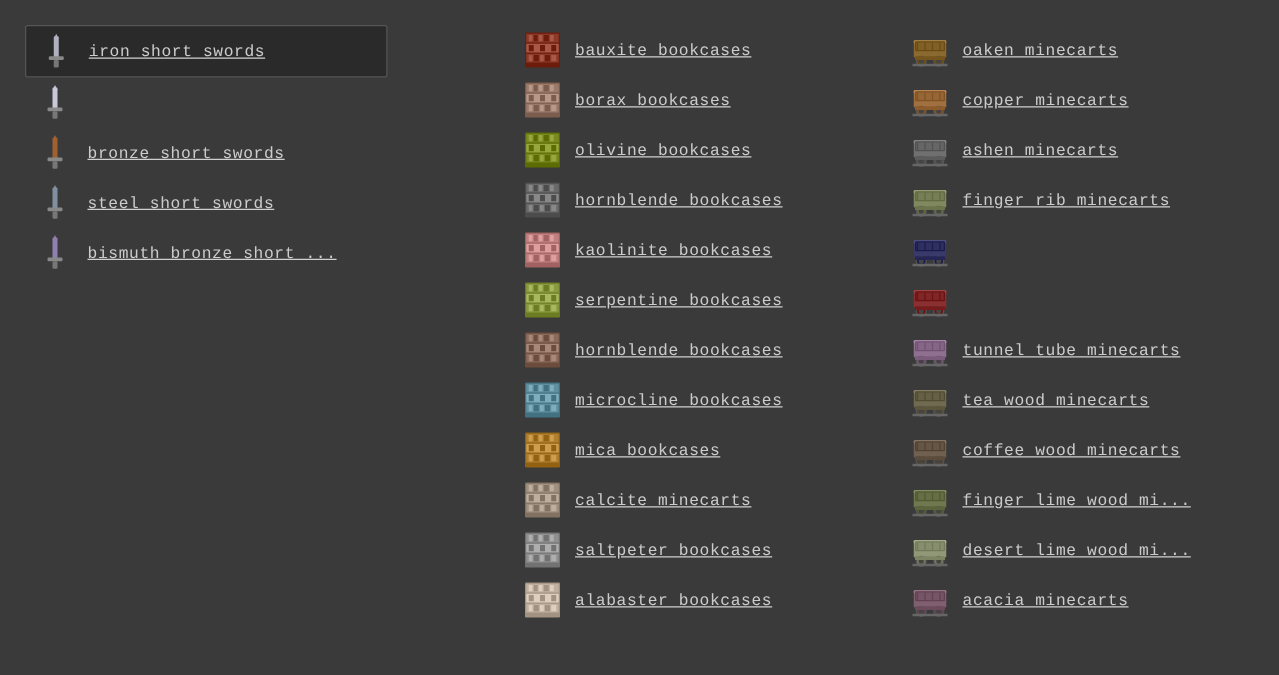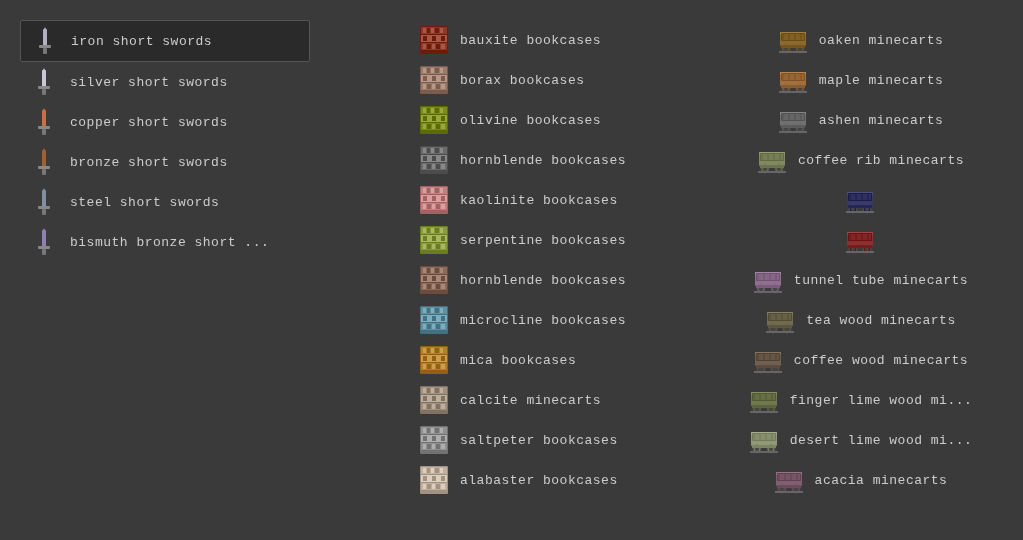--- a/index.html
+++ b/index.html
@@ -16,20 +16,21 @@
     }
     .columns-container {
       display: flex;
       gap: 10px;
       width: 100%;
     }
     .column {
       display: flex;
       flex-direction: column;
       gap: 0px;
+      text-decoration: underline;
     }
     .list-item {
       display: flex;
       align-items: center;
       gap: 10px;
       padding: 4px 8px;
       cursor: pointer;
       border-radius: 2px;
       min-height: 36px;
     }
@@ -79,30 +80,20 @@
   </svg></span>
         <span class="item-label">iron short swords</span>
       </div>
       <div class="list-item">
         <span class="sword-icon"><svg width="32" height="32" viewBox="0 0 32 32" xmlns="http://www.w3.org/2000/svg">
     <rect x="14" y="4" width="4" height="18" fill="#c8c8d8" rx="1"></rect>
     <polygon points="16,2 14,6 18,6" fill="#c8c8d8"></polygon>
     <rect x="10" y="20" width="12" height="3" fill="#888" rx="1"></rect>
     <rect x="14" y="23" width="4" height="6" fill="#777" rx="1"></rect>
   </svg></span>
-        <span class="item-label">silver short swords</span>
-      </div>
-      <div class="list-item">
-        <span class="sword-icon"><svg width="32" height="32" viewBox="0 0 32 32" xmlns="http://www.w3.org/2000/svg">
-    <rect x="14" y="4" width="4" height="18" fill="#c87040" rx="1"></rect>
-    <polygon points="16,2 14,6 18,6" fill="#c87040"></polygon>
-    <rect x="10" y="20" width="12" height="3" fill="#888" rx="1"></rect>
-    <rect x="14" y="23" width="4" height="6" fill="#777" rx="1"></rect>
-  </svg></span>
-        <span class="item-label">copper short swords</span>
       </div>
       <div class="list-item">
         <span class="sword-icon"><svg width="32" height="32" viewBox="0 0 32 32" xmlns="http://www.w3.org/2000/svg">
     <rect x="14" y="4" width="4" height="18" fill="#a06030" rx="1"></rect>
     <polygon points="16,2 14,6 18,6" fill="#a06030"></polygon>
     <rect x="10" y="20" width="12" height="3" fill="#888" rx="1"></rect>
     <rect x="14" y="23" width="4" height="6" fill="#777" rx="1"></rect>
   </svg></span>
         <span class="item-label">bronze short swords</span>
       </div>
@@ -422,21 +413,21 @@
     <rect x="5" y="20" width="3" height="5" fill="#decebe"></rect>
     <rect x="9" y="20" width="4" height="5" fill="#a29282"></rect>
     <rect x="14" y="20" width="3" height="5" fill="#decebe"></rect>
     <rect x="18" y="20" width="4" height="5" fill="#a29282"></rect>
     <rect x="23" y="20" width="4" height="5" fill="#decebe"></rect>
   </svg></span>
         <span class="item-label">alabaster bookcases</span>
       </div>
     </div>
 
-  <div class="column" style="min-width:280px; margin-left: 20px; align-items: center;">
+  <div class="column" style="min-width:280px; margin-left: 20px;">
       <div class="list-item">
         <span class="minecart-icon"><svg width="32" height="32" viewBox="0 0 32 32" xmlns="http://www.w3.org/2000/svg">
     <rect x="3" y="8" width="26" height="14" fill="#8a6a30" rx="1"></rect>
     <rect x="3" y="8" width="26" height="3" fill="#9e7e44" rx="1"></rect>
     <rect x="4" y="9" width="24" height="8" fill="#6c4c12" rx="1"></rect>
     <rect x="5" y="10" width="22" height="6" fill="#806026"></rect>
     <line x1="6" y1="10" x2="6" y2="16" stroke="#6c4c12" stroke-width="1"></line>
     <line x1="12" y1="10" x2="12" y2="16" stroke="#6c4c12" stroke-width="1"></line>
     <line x1="18" y1="10" x2="18" y2="16" stroke="#6c4c12" stroke-width="1"></line>
     <line x1="24" y1="10" x2="24" y2="16" stroke="#6c4c12" stroke-width="1"></line>
@@ -459,21 +450,21 @@
     <line x1="12" y1="10" x2="12" y2="16" stroke="#825222" stroke-width="1"></line>
     <line x1="18" y1="10" x2="18" y2="16" stroke="#825222" stroke-width="1"></line>
     <line x1="24" y1="10" x2="24" y2="16" stroke="#825222" stroke-width="1"></line>
     <circle cx="9" cy="25" r="4" fill="#825222" stroke="#555" stroke-width="1"></circle>
     <circle cx="9" cy="25" r="2" fill="#444"></circle>
     <circle cx="23" cy="25" r="4" fill="#825222" stroke="#555" stroke-width="1"></circle>
     <circle cx="23" cy="25" r="2" fill="#444"></circle>
     <rect x="4" y="21" width="24" height="3" fill="#8c5c2c"></rect>
     <line x1="2" y1="28" x2="30" y2="28" stroke="#666" stroke-width="2"></line>
   </svg></span>
-        <span class="item-label">maple minecarts</span>
+        <span class="item-label">copper minecarts</span>
       </div>
       <div class="list-item">
         <span class="minecart-icon"><svg width="32" height="32" viewBox="0 0 32 32" xmlns="http://www.w3.org/2000/svg">
     <rect x="3" y="8" width="26" height="14" fill="#707070" rx="1"></rect>
     <rect x="3" y="8" width="26" height="3" fill="#848484" rx="1"></rect>
     <rect x="4" y="9" width="24" height="8" fill="#525252" rx="1"></rect>
     <rect x="5" y="10" width="22" height="6" fill="#666666"></rect>
     <line x1="6" y1="10" x2="6" y2="16" stroke="#525252" stroke-width="1"></line>
     <line x1="12" y1="10" x2="12" y2="16" stroke="#525252" stroke-width="1"></line>
     <line x1="18" y1="10" x2="18" y2="16" stroke="#525252" stroke-width="1"></line>
@@ -497,21 +488,21 @@
     <line x1="12" y1="10" x2="12" y2="16" stroke="#626a42" stroke-width="1"></line>
     <line x1="18" y1="10" x2="18" y2="16" stroke="#626a42" stroke-width="1"></line>
     <line x1="24" y1="10" x2="24" y2="16" stroke="#626a42" stroke-width="1"></line>
     <circle cx="9" cy="25" r="4" fill="#626a42" stroke="#555" stroke-width="1"></circle>
     <circle cx="9" cy="25" r="2" fill="#444"></circle>
     <circle cx="23" cy="25" r="4" fill="#626a42" stroke="#555" stroke-width="1"></circle>
     <circle cx="23" cy="25" r="2" fill="#444"></circle>
     <rect x="4" y="21" width="24" height="3" fill="#6c744c"></rect>
     <line x1="2" y1="28" x2="30" y2="28" stroke="#666" stroke-width="2"></line>
   </svg></span>
-        <span class="item-label">coffee rib minecarts</span>
+        <span class="item-label">finger rib minecarts</span>
       </div>
       <div class="list-item">
         <span class="minecart-icon"><svg width="32" height="32" viewBox="0 0 32 32" xmlns="http://www.w3.org/2000/svg">
     <rect x="3" y="8" width="26" height="14" fill="#3a3a6a" rx="1"></rect>
     <rect x="3" y="8" width="26" height="3" fill="#4e4e7e" rx="1"></rect>
     <rect x="4" y="9" width="24" height="8" fill="#1c1c4c" rx="1"></rect>
     <rect x="5" y="10" width="22" height="6" fill="#303060"></rect>
     <line x1="6" y1="10" x2="6" y2="16" stroke="#1c1c4c" stroke-width="1"></line>
     <line x1="12" y1="10" x2="12" y2="16" stroke="#1c1c4c" stroke-width="1"></line>
     <line x1="18" y1="10" x2="18" y2="16" stroke="#1c1c4c" stroke-width="1"></line>

